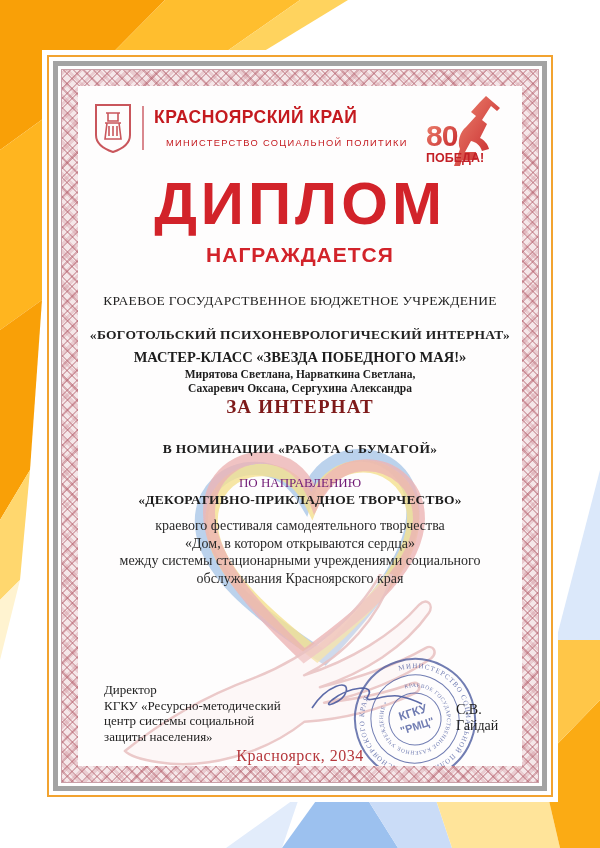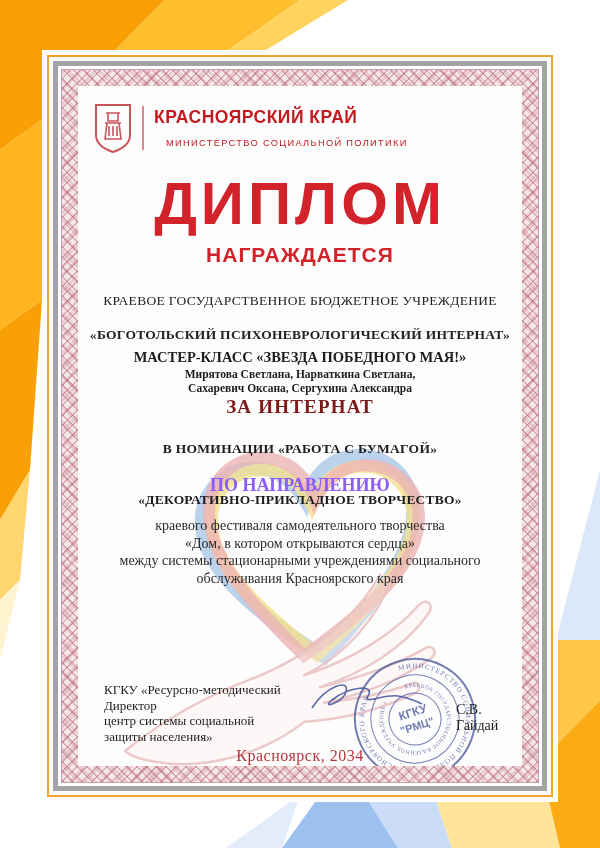--- a/index.html
+++ b/index.html
@@ -35,21 +35,21 @@
   .title{top:88px;font-family:"Liberation Sans",sans-serif;font-weight:bold;color:#d2232a;
          font-size:60px;letter-spacing:4px;line-height:1;}
   .subtitle{top:157px;font-family:"Liberation Sans",sans-serif;font-weight:bold;color:#d2232a;
          font-size:21px;letter-spacing:1px;}
   .org{font-size:13.5px;color:#222;letter-spacing:.3px;line-height:17px;}
   .org-b{font-weight:bold;}
   .work-title{top:263px;font-weight:bold;font-size:14.5px;color:#1d1d1d;}
   .authors{font-weight:bold;font-size:11.5px;color:#1d1d1d;line-height:13.5px;}
   .award{top:310px;font-weight:bold;font-size:19px;color:#7e1a1a;letter-spacing:1.2px;}
   .nomin{top:355px;font-weight:bold;font-size:13.5px;color:#1d1d1d;letter-spacing:.3px;}
-  .dir1{top:389px;font-weight:bold;font-size:18px;color:#8b5cf6;}
+  .dir1{top:389px;font-weight:normal;font-size:13px;color:#701a75;}
   .dir2{top:406px;font-weight:bold;font-size:13.5px;color:#1d1d1d;letter-spacing:.2px;}
   .fest{font-size:14px;color:#2a2a2a;line-height:17.5px;}
   
   .director{position:absolute;left:26px;top:596px;z-index:2;font-size:13px;color:#1d1d1d;
             line-height:15.5px;text-align:left;}
   .signer{position:absolute;left:378px;top:616px;z-index:4;font-size:14px;color:#1d1d1d;}
   .city{top:661px;font-size:16px;color:#b5373c;letter-spacing:.5px;z-index:2;}
   
   .wm-heart{position:absolute;left:108px;top:352px;z-index:1;opacity:.8;}
   .wm-hand{position:absolute;left:20px;top:488px;z-index:1;opacity:.9;}
@@ -107,20 +107,35 @@
           <path d="M4,3 h34 v30 c0,9 -8,14 -17,17 c-9,-3 -17,-8 -17,-17 Z" fill="none" stroke="#c9565c" stroke-width="2"></path>
           <path d="M14,11 h14 M16,11 v8 h10 v-8 M13,21 h16 M15,21 l-2,16 h16 l-2,-16 M21,24 v10 M17,24 v10 M25,24 v10" fill="none" stroke="#c9565c" stroke-width="1.6"></path>
         </svg>
         <div class="hdr-divider"></div>
         <div>
           <div class="hdr-region">КРАСНОЯРСКИЙ КРАЙ</div>
           <div class="hdr-ministry">МИНИСТЕРСТВО СОЦИАЛЬНОЙ ПОЛИТИКИ</div>
         </div>
       </div>
 
+      <div class="victory">
+        <svg width="86" height="74" viewBox="0 0 86 74">
+          <defs>
+            <linearGradient id="vg" x1="0" y1="0" x2="1" y2="1">
+              <stop offset="0" stop-color="#ef8973"></stop>
+                    <stop offset="1" stop-color="#c32026"></stop>
+            </linearGradient>
+          </defs>
+          <g fill="url(#vg)">
+            <path d="M62,2 L76,14 L73,17 L67,12 L58,26 L63,30 L56,44 C60,46 64,50 65,55 L58,57 C56,51 52,48 47,47 L41,58 L52,58 L53,66 L38,66 L36,72 L30,72 L36,55 C33,48 36,38 42,33 L52,22 L47,18 L56,8 Z"></path>
+            <text x="2" y="52" font-family="Liberation Sans, sans-serif" font-size="30" font-weight="bold" letter-spacing="-1">80</text>
+          </g>
+          <text x="2" y="68" font-family="Liberation Sans, sans-serif" font-size="12.5" font-weight="bold" fill="#c32026">ПОБЕДА!</text>
+        </svg>
+      </div>
 
       <div class="abs title">ДИПЛОМ</div>
       <div class="abs subtitle">НАГРАЖДАЕТСЯ</div>
 
       <div class="abs org" style="top:206px;">КРАЕВОЕ ГОСУДАРСТВЕННОЕ БЮДЖЕТНОЕ УЧРЕЖДЕНИЕ</div>
       <div class="abs org org-b" style="top:240px;">«БОГОТОЛЬСКИЙ ПСИХОНЕВРОЛОГИЧЕСКИЙ ИНТЕРНАТ»</div>
 
       <div class="abs work-title">МАСТЕР-КЛАСС «ЗВЕЗДА ПОБЕДНОГО МАЯ!»</div>
       <div class="abs authors" style="top:282px;">Мирятова Светлана, Нарваткина Светлана,</div>
       <div class="abs authors" style="top:295.5px;">Сахаревич Оксана, Сергухина Александра</div>
@@ -130,22 +145,22 @@
       <div class="abs nomin">В НОМИНАЦИИ «РАБОТА С БУМАГОЙ»</div>
       <div class="abs dir1">ПО НАПРАВЛЕНИЮ</div>
       <div class="abs dir2">«ДЕКОРАТИВНО-ПРИКЛАДНОЕ ТВОРЧЕСТВО»</div>
 
       <div class="abs fest" style="top:431px;">краевого фестиваля самодеятельного творчества</div>
       <div class="abs fest" style="top:448.5px;">«Дом, в котором открываются сердца»</div>
       <div class="abs fest" style="top:466px;">между системы стационарными учреждениями социального</div>
       <div class="abs fest" style="top:483.5px;">обслуживания Красноярского края</div>
 
       <div class="director">
+        <div>Директор</div>
         <div>КГКУ «Ресурсно-методический</div>
-        <div>Директор</div>
         <div>центр системы социальной</div>
         <div>защиты населения»</div>
       </div>
 
       <svg class="stamp" width="130" height="130" viewBox="0 0 130 130">
         <defs>
           <path id="ringO" d="M65,14 a51,51 0 1,1 -0.01,0 Z"></path>
           <path id="ringI" d="M65,33 a32,32 0 1,1 -0.01,0 Z"></path>
         </defs>
         <g stroke="#4a5a9e" fill="none" opacity=".85" transform="rotate(-18 65 65)">

